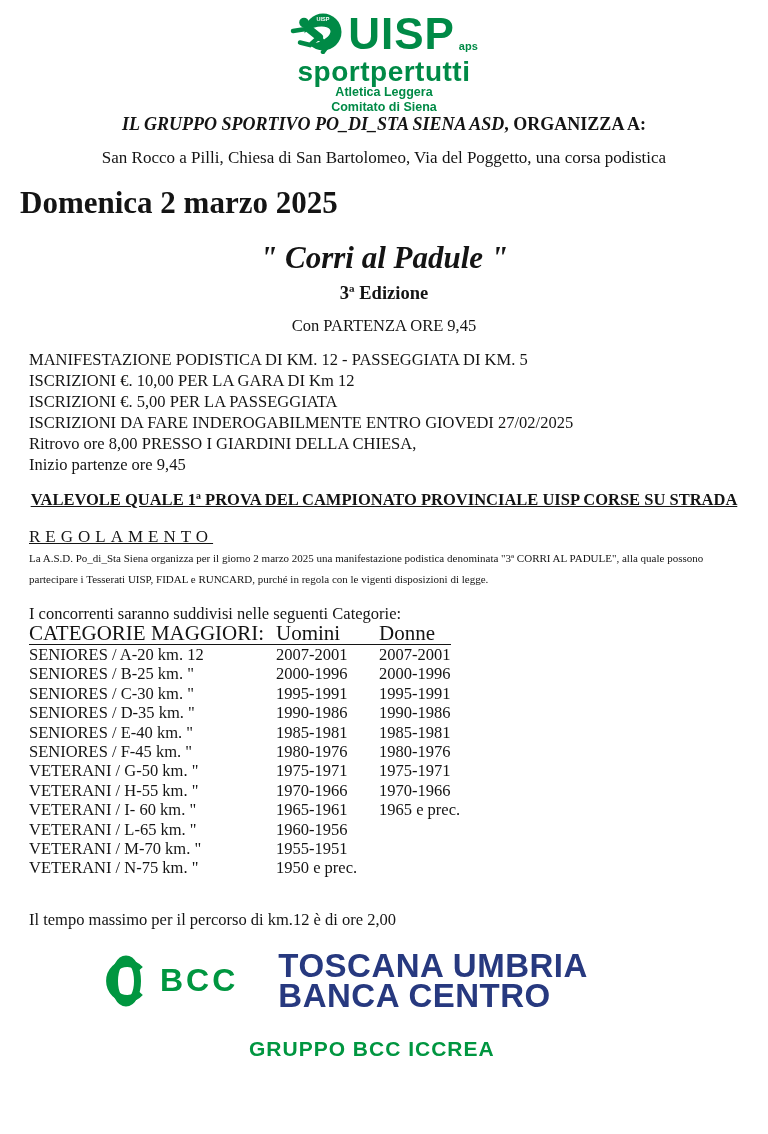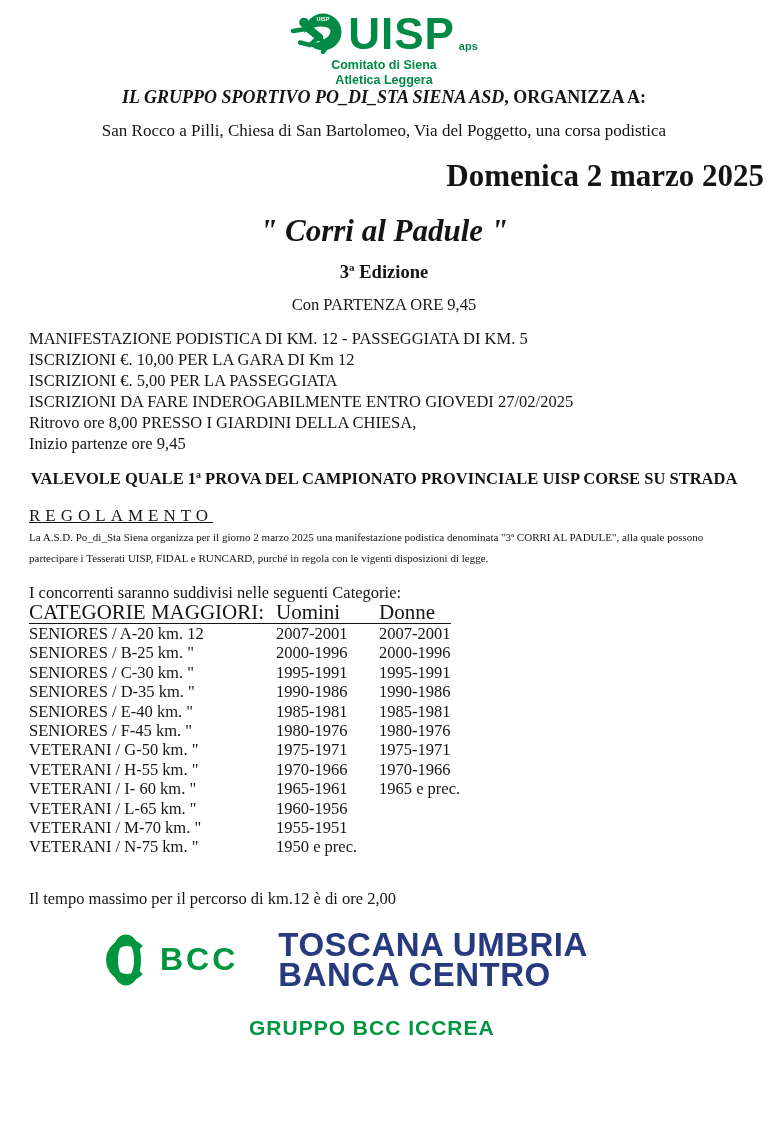--- a/index.html
+++ b/index.html
@@ -34,27 +34,27 @@
   }
   .uisp-committee {
     font-family:"Liberation Sans", sans-serif;
     font-weight:700; font-size:12.5px; line-height:14.5px;
     color:#008a46;
   }
   
   .organizer { text-align:center; font-size:18px; font-weight:bold; line-height:20px; }
   .organizer .it { font-style:italic; }
   .location { margin-top:14px; text-align:center; font-size:17px; line-height:20px; }
-  .date-title { margin-top:17px; text-align:right; font-size:31px; font-weight:bold; line-height:35px;margin-left:16px; }
+  .date-title { margin-top:17px; text-align:left; font-size:31px; font-weight:bold; line-height:35px;margin-left:16px; }
   .race-title { margin-top:20px; text-align:center; font-size:31px; font-weight:bold; font-style:italic; line-height:35px; }
-  .edition { margin-top:14px; text-align:center; font-size:18.5px; font-weight:bold; line-height:20px; }
+  .edition { margin-top:8px; text-align:center; font-size:18.5px; font-weight:bold; line-height:20px; }
   .start-line { margin-top:13px; text-align:center; font-size:16.5px; line-height:19px; }
   
   .details { margin:14px 20px 0 25px; font-size:16.5px; line-height:21px; }
-  .championship { margin-top:15px; text-align:center; font-size:16.5px; font-weight:bold; line-height:20px; }
+  .championship { margin-top:15px; text-align:center; font-size:16.5px; font-weight:bold; text-decoration:underline; line-height:20px; }
   .reg-head { margin:17px 0 0 25px; font-size:17px; letter-spacing:5px; text-decoration:underline; line-height:19px; }
   .reg-body { margin:2px 18px 0 25px; font-size:11px; line-height:21px; }
   .cat-intro { margin:14px 0 0 25px; font-size:16.5px; line-height:20px; }
   
   .cat-table { margin-left:25px; }
   .cat-header {
     display:grid; grid-template-columns:247px 103px 1fr;
     width:422px; border-bottom:1.5px solid #141414;
     font-size:21px; line-height:19px; padding-bottom:1px;
   }
@@ -97,22 +97,23 @@
           <path d="M3,21 L19,18.5" stroke-width="4.5"></path>
           <path d="M19,19 L29,27" stroke-width="8"></path>
           <path d="M29,27 L20,35 L10,32.5" stroke-width="4.5"></path>
           <path d="M29,27 L37,36.5 L33,42" stroke-width="4.5"></path>
         </g>
         <circle cx="14" cy="12.5" r="4.8" fill="#008a46"></circle>
       </svg>
       <span class="uisp-word">UISP</span>
       <span class="uisp-aps">aps</span>
     </div>
+    <div class="uisp-tagline">sportpertutti</div>
+    <div class="uisp-committee">Atletica Leggera</div>
     <div class="uisp-committee">Comitato di Siena</div>
-    <div class="uisp-committee">Atletica Leggera</div>
   </div>
 
   <div class="organizer">
     <span class="it">IL GRUPPO SPORTIVO PO_DI_STA SIENA ASD</span><span>, ORGANIZZA A:</span>
   </div>
   <div class="location">San Rocco a Pilli, Chiesa di San Bartolomeo, Via del Poggetto, una corsa podistica</div>
 
   <div class="date-title">Domenica 2 marzo 2025</div>
   <div class="race-title">" Corri al Padule "</div>
   <div class="edition">3ª Edizione</div>

